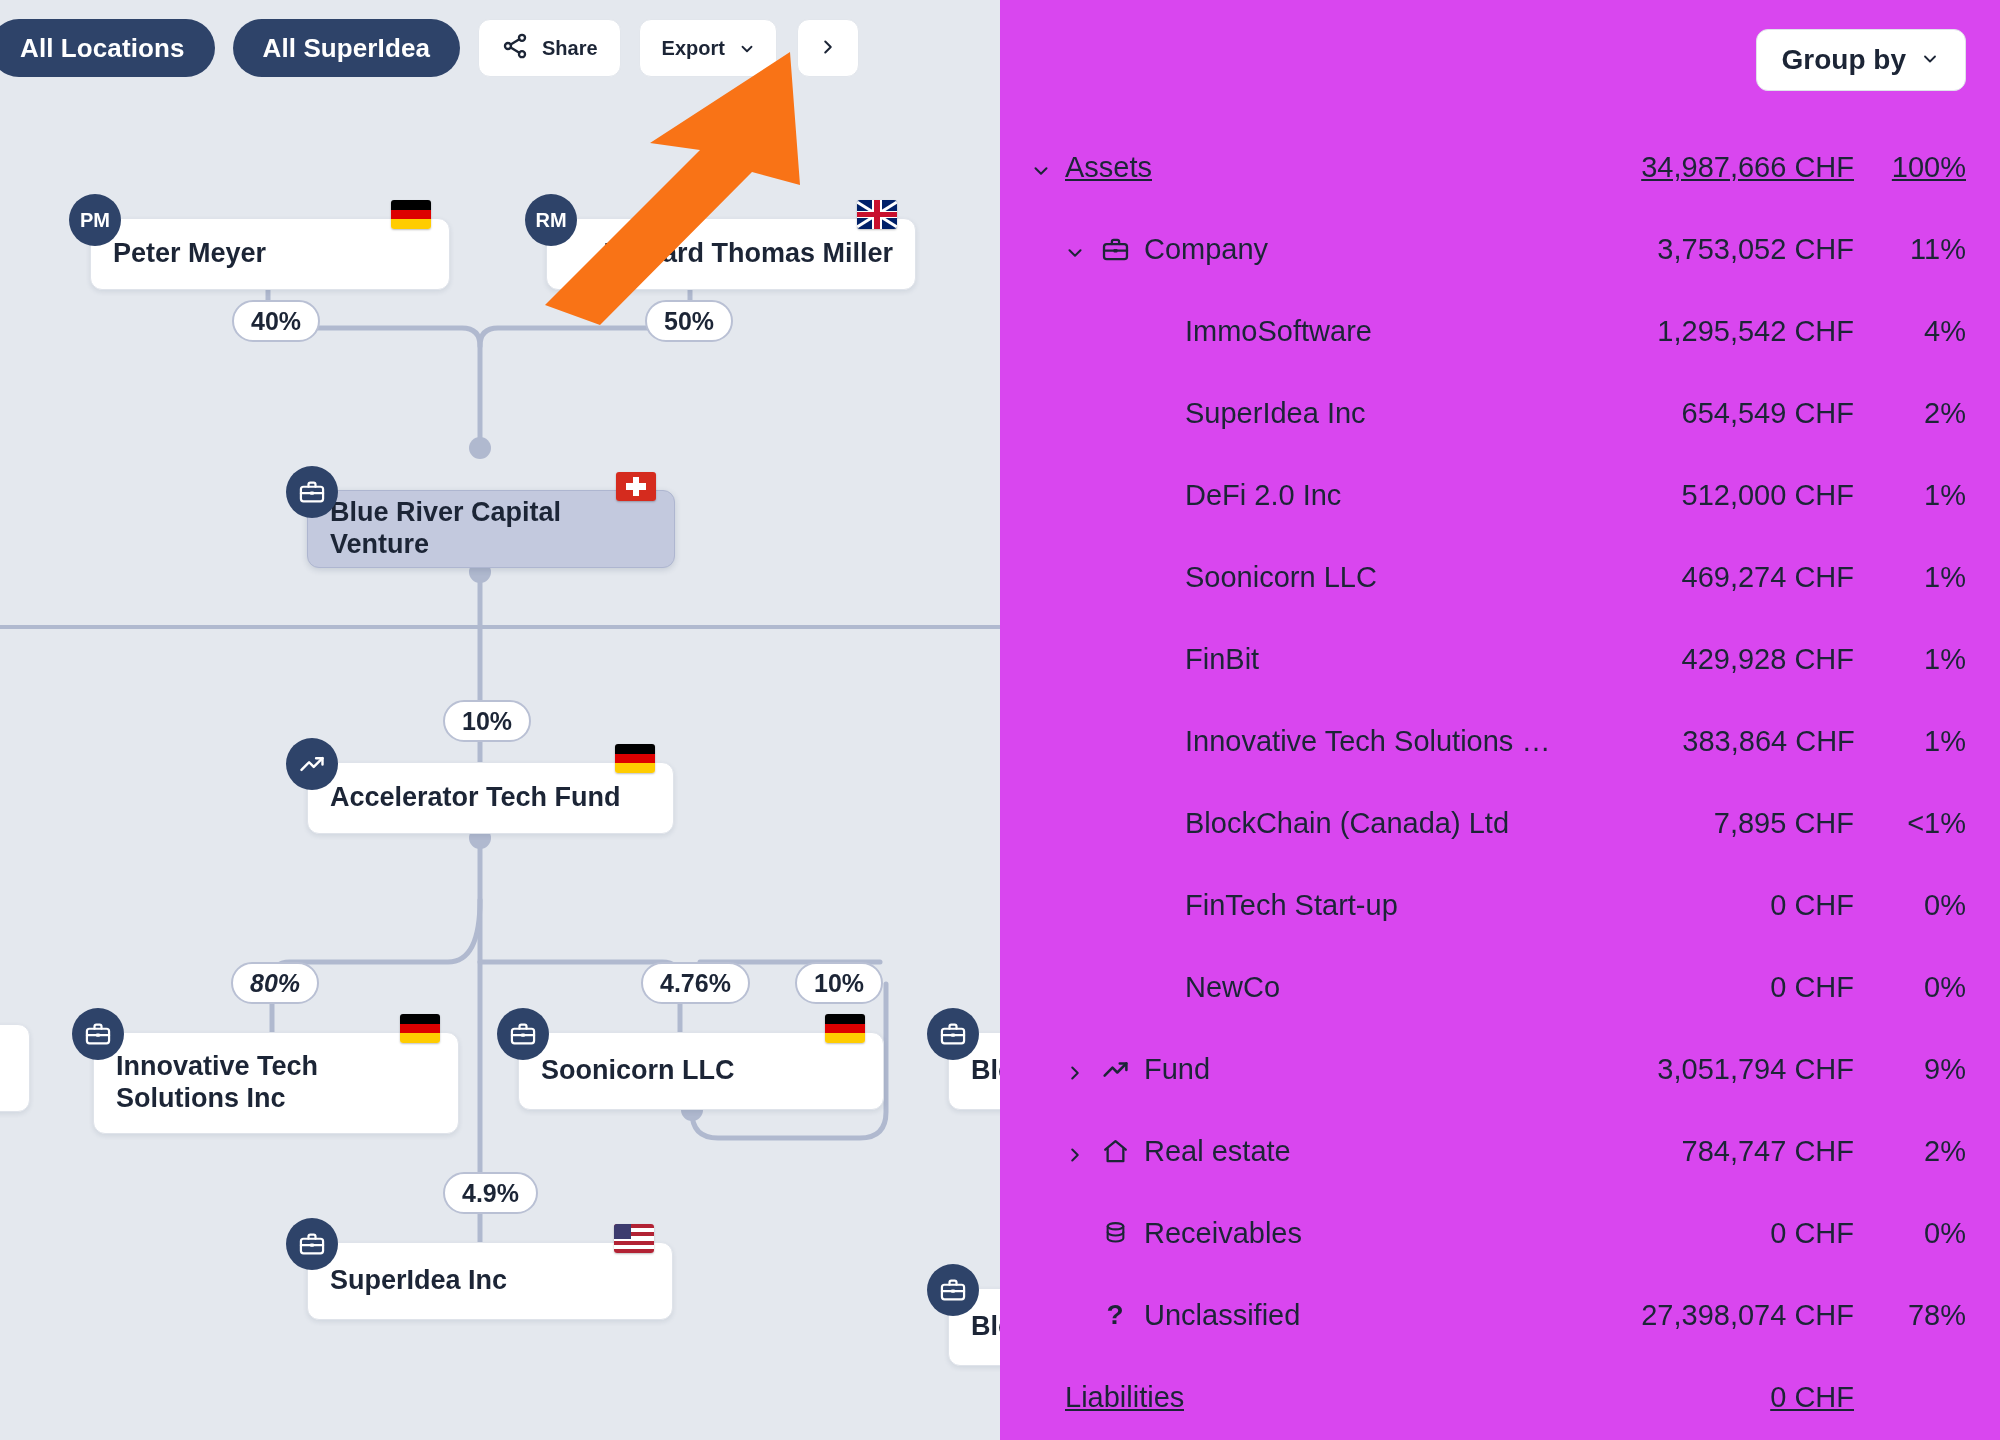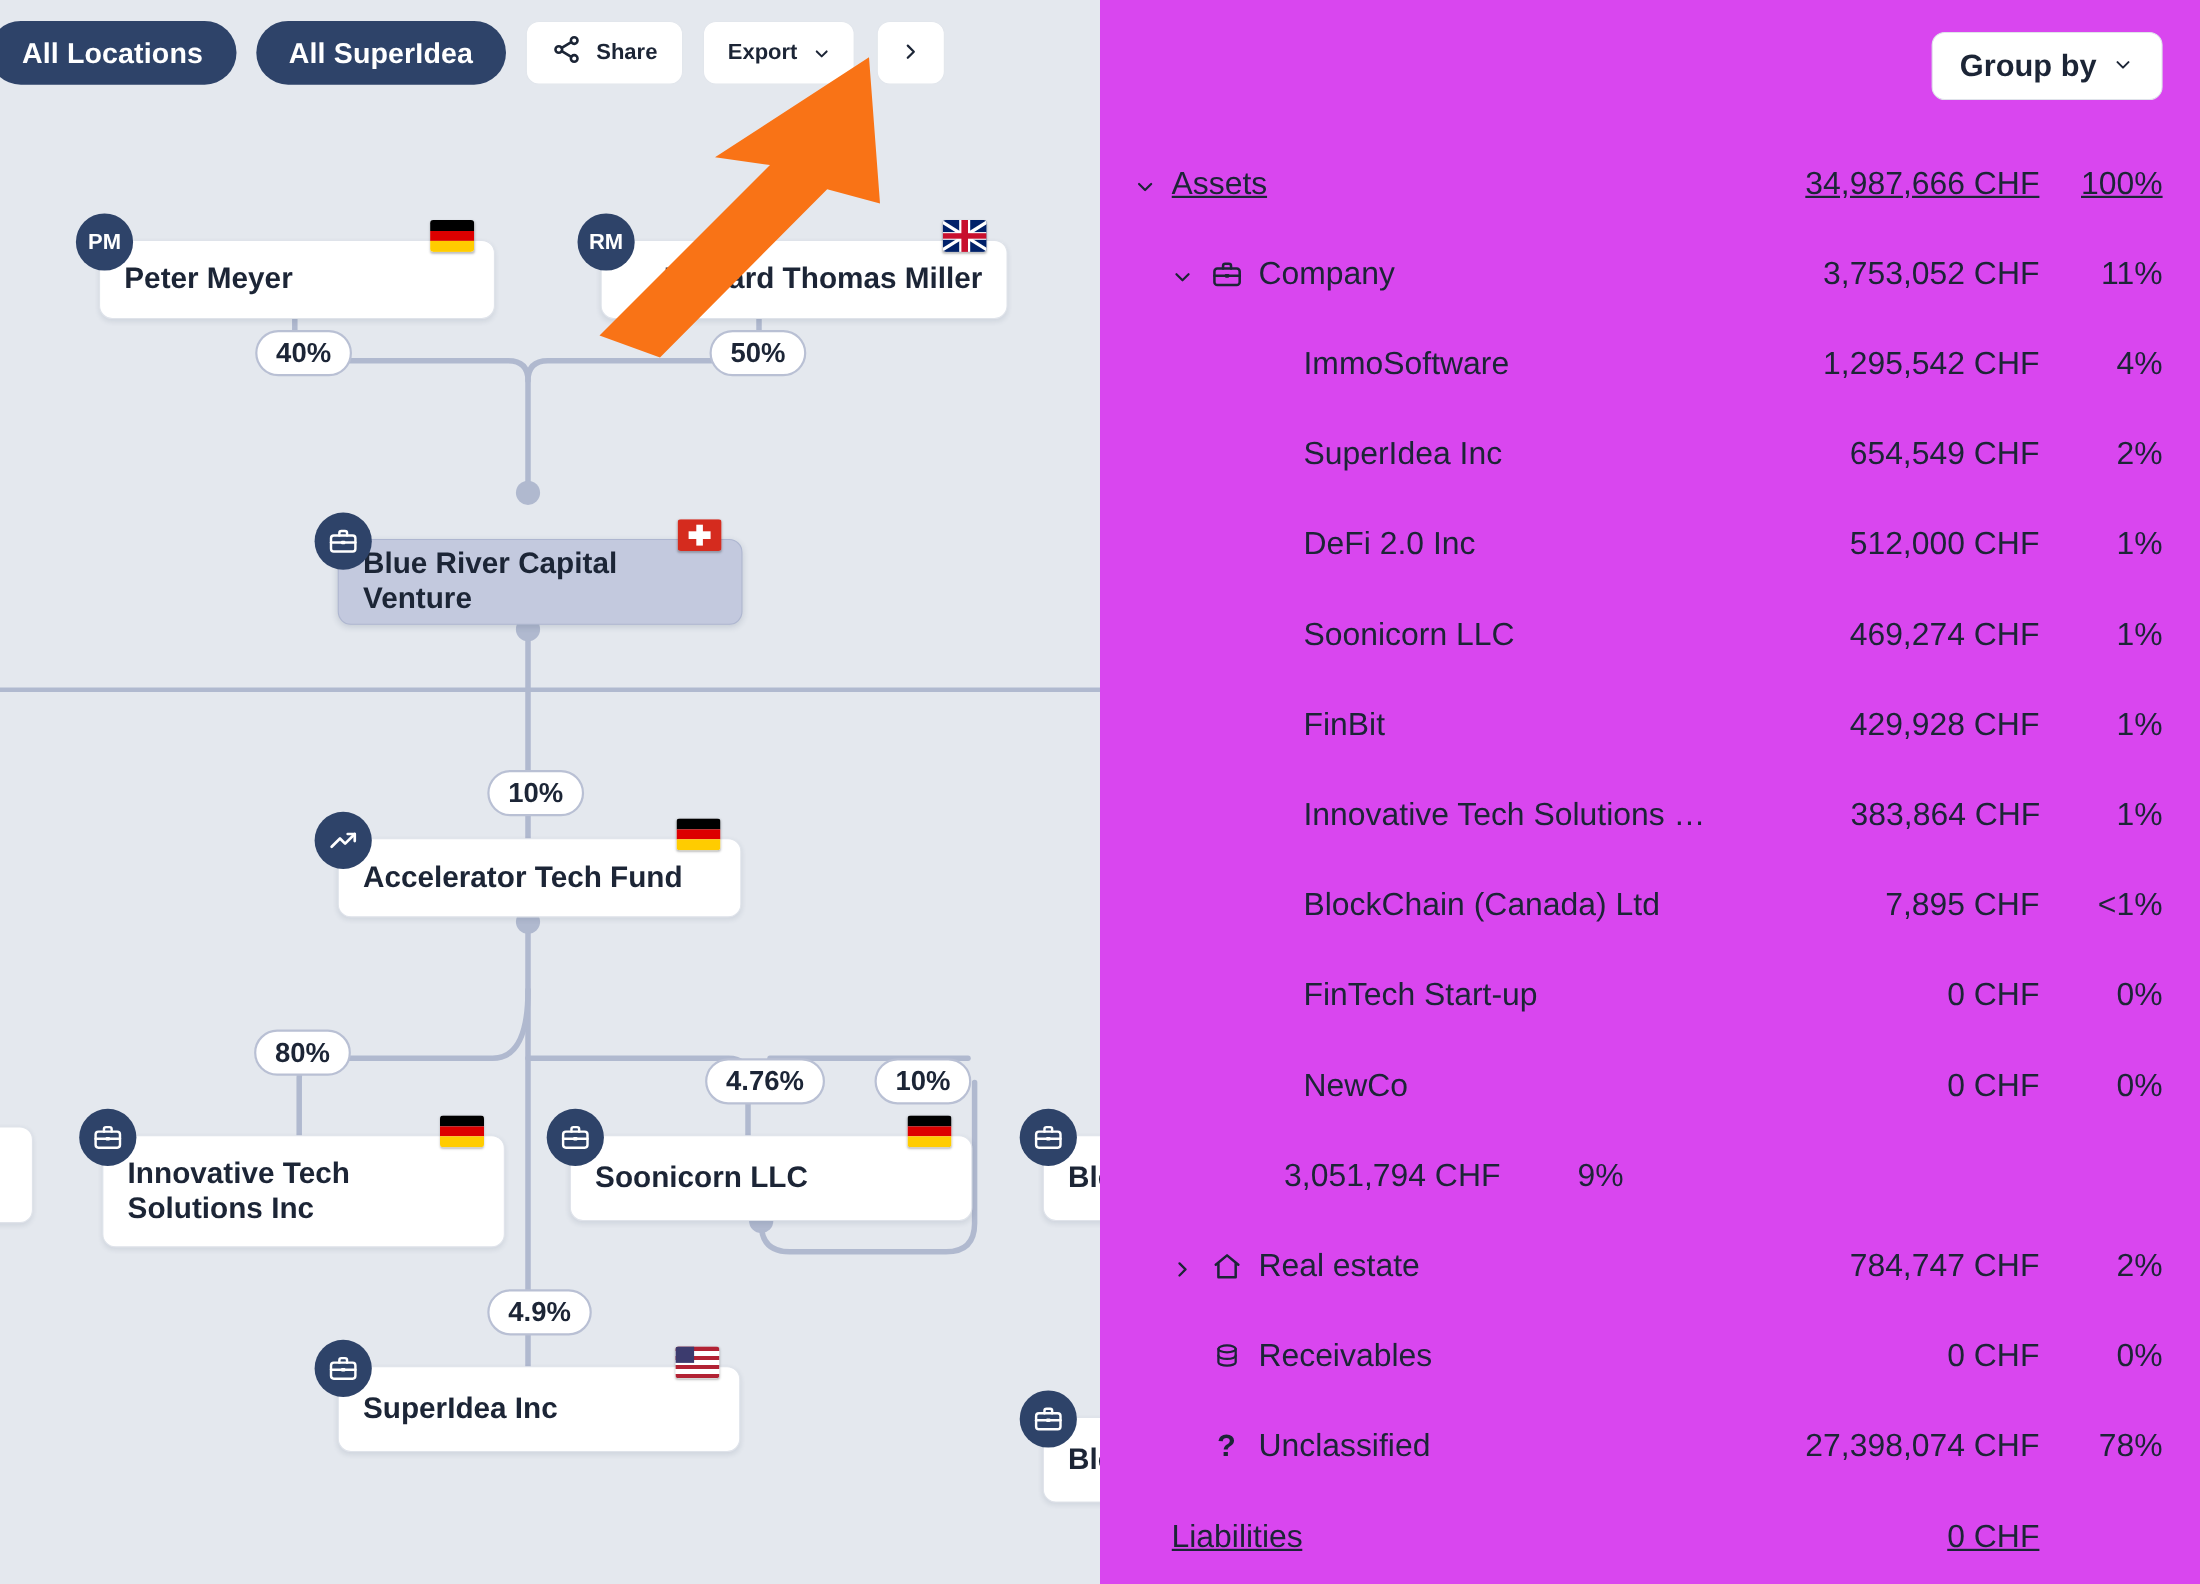--- a/index.html
+++ b/index.html
@@ -336,21 +336,21 @@
             </svg>
           </div>
           <div class="node-label">Blo</div>
         </div>
       </div>
 
     <div id="pills-layer">
         <div class="pct" style="left: 232px; top: 300px;">40%</div>
         <div class="pct" style="left: 645px; top: 300px;">50%</div>
         <div class="pct" style="left: 443px; top: 700px;">10%</div>
-        <div class="pct" style="left: 231px; top: 936px;">80%</div>
+        <div class="pct" style="left: 231px; top: 962px; font-style: italic;">80%</div>
         <div class="pct" style="left: 641px; top: 962px;">4.76%</div>
         <div class="pct" style="left: 795px; top: 962px;">10%</div>
         <div class="pct" style="left: 443px; top: 1172px;">4.9%</div>
       </div>
 
     <svg class="arrow-overlay" viewBox="0 0 1000 1440">
       <polygon points="545,305 700,150 650,143 790,52 800,185 752,172 600,325" fill="#f97316"></polygon>
     </svg>
   </div>
 
@@ -478,20 +478,32 @@
           <div class="left">
             <span class="chev spacer"><svg viewBox="0 0 24 24" fill="none" stroke="#1c2536" stroke-width="2.2" stroke-linecap="round" stroke-linejoin="round">
                 <polyline points="9 6 15 12 9 18"></polyline>
               </svg></span>
             <span class="rname">NewCo</span>
           </div>
           <span class="amount">0 CHF</span>
           <span class="pctcol">0%</span>
         </div>
         <div class="trow lvl1">
+          <div class="left">
+            <span class="chev"><svg viewBox="0 0 24 24" fill="none" stroke="#1c2536" stroke-width="2.2" stroke-linecap="round" stroke-linejoin="round">
+                <polyline points="9 6 15 12 9 18"></polyline>
+              </svg></span>
+            <span class="ricon">
+              <svg viewBox="0 0 24 24" fill="none" stroke="#1c2536" stroke-width="2.1" stroke-linecap="round" stroke-linejoin="round">
+                <polyline points="3 17 9.5 10.5 13.5 14.5 21 7"></polyline>
+                <polyline points="15.5 7 21 7 21 12.5"></polyline>
+              </svg>
+            </span>
+            <span class="rname">Fund</span>
+          </div>
           <span class="amount">3,051,794 CHF</span>
           <span class="pctcol">9%</span>
         </div>
         <div class="trow lvl1">
           <div class="left">
             <span class="chev"><svg viewBox="0 0 24 24" fill="none" stroke="#1c2536" stroke-width="2.2" stroke-linecap="round" stroke-linejoin="round">
                 <polyline points="9 6 15 12 9 18"></polyline>
               </svg></span>
             <span class="ricon">
               <svg viewBox="0 0 24 24" fill="none" stroke="#1c2536" stroke-width="1.9" stroke-linecap="round" stroke-linejoin="round">

